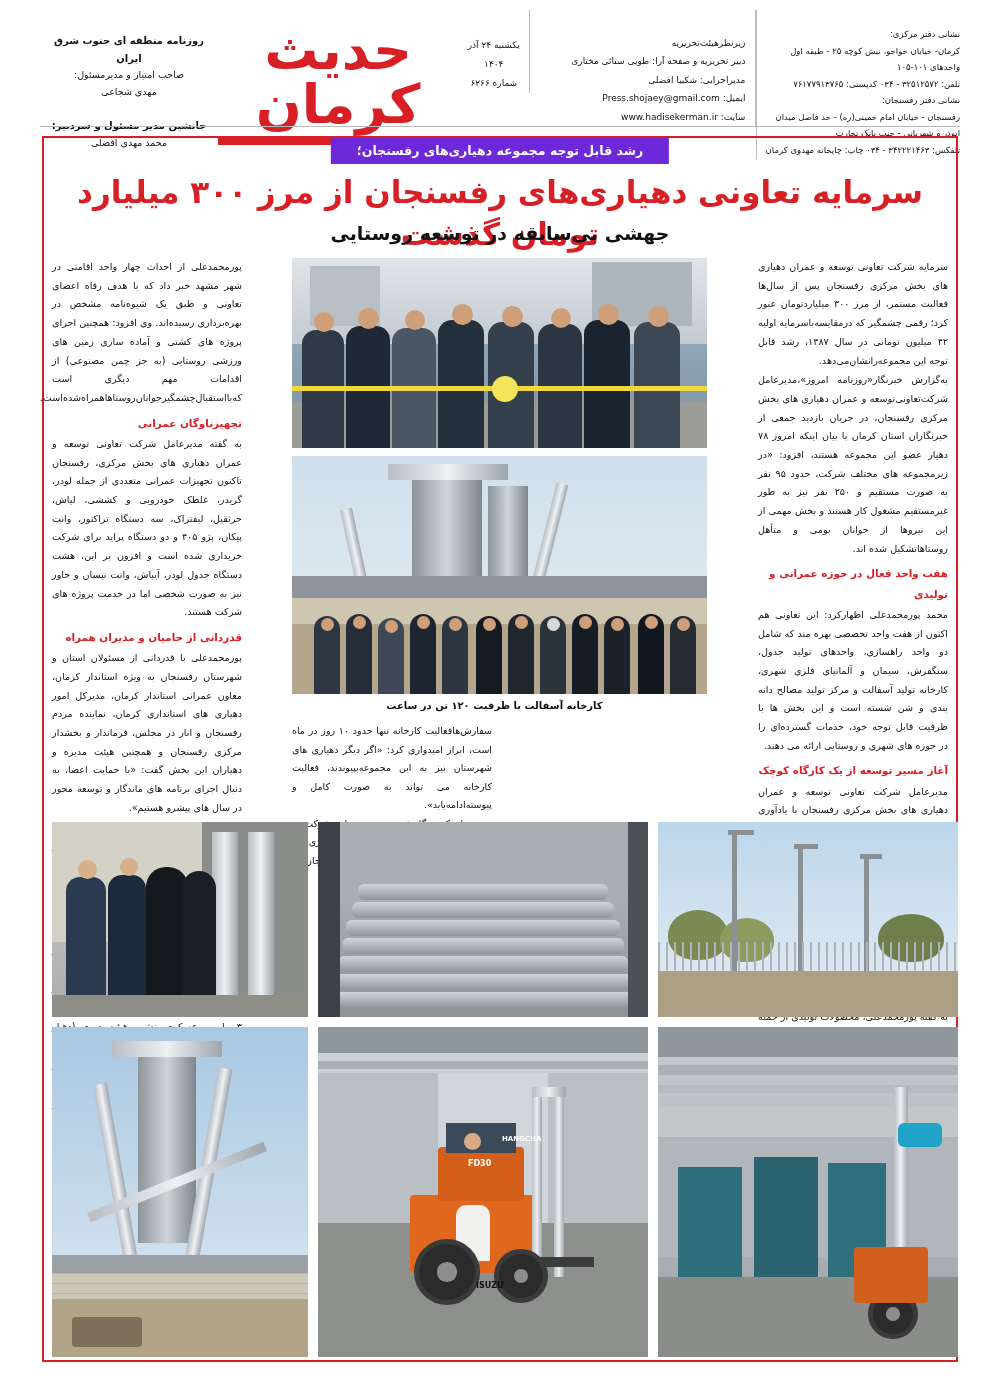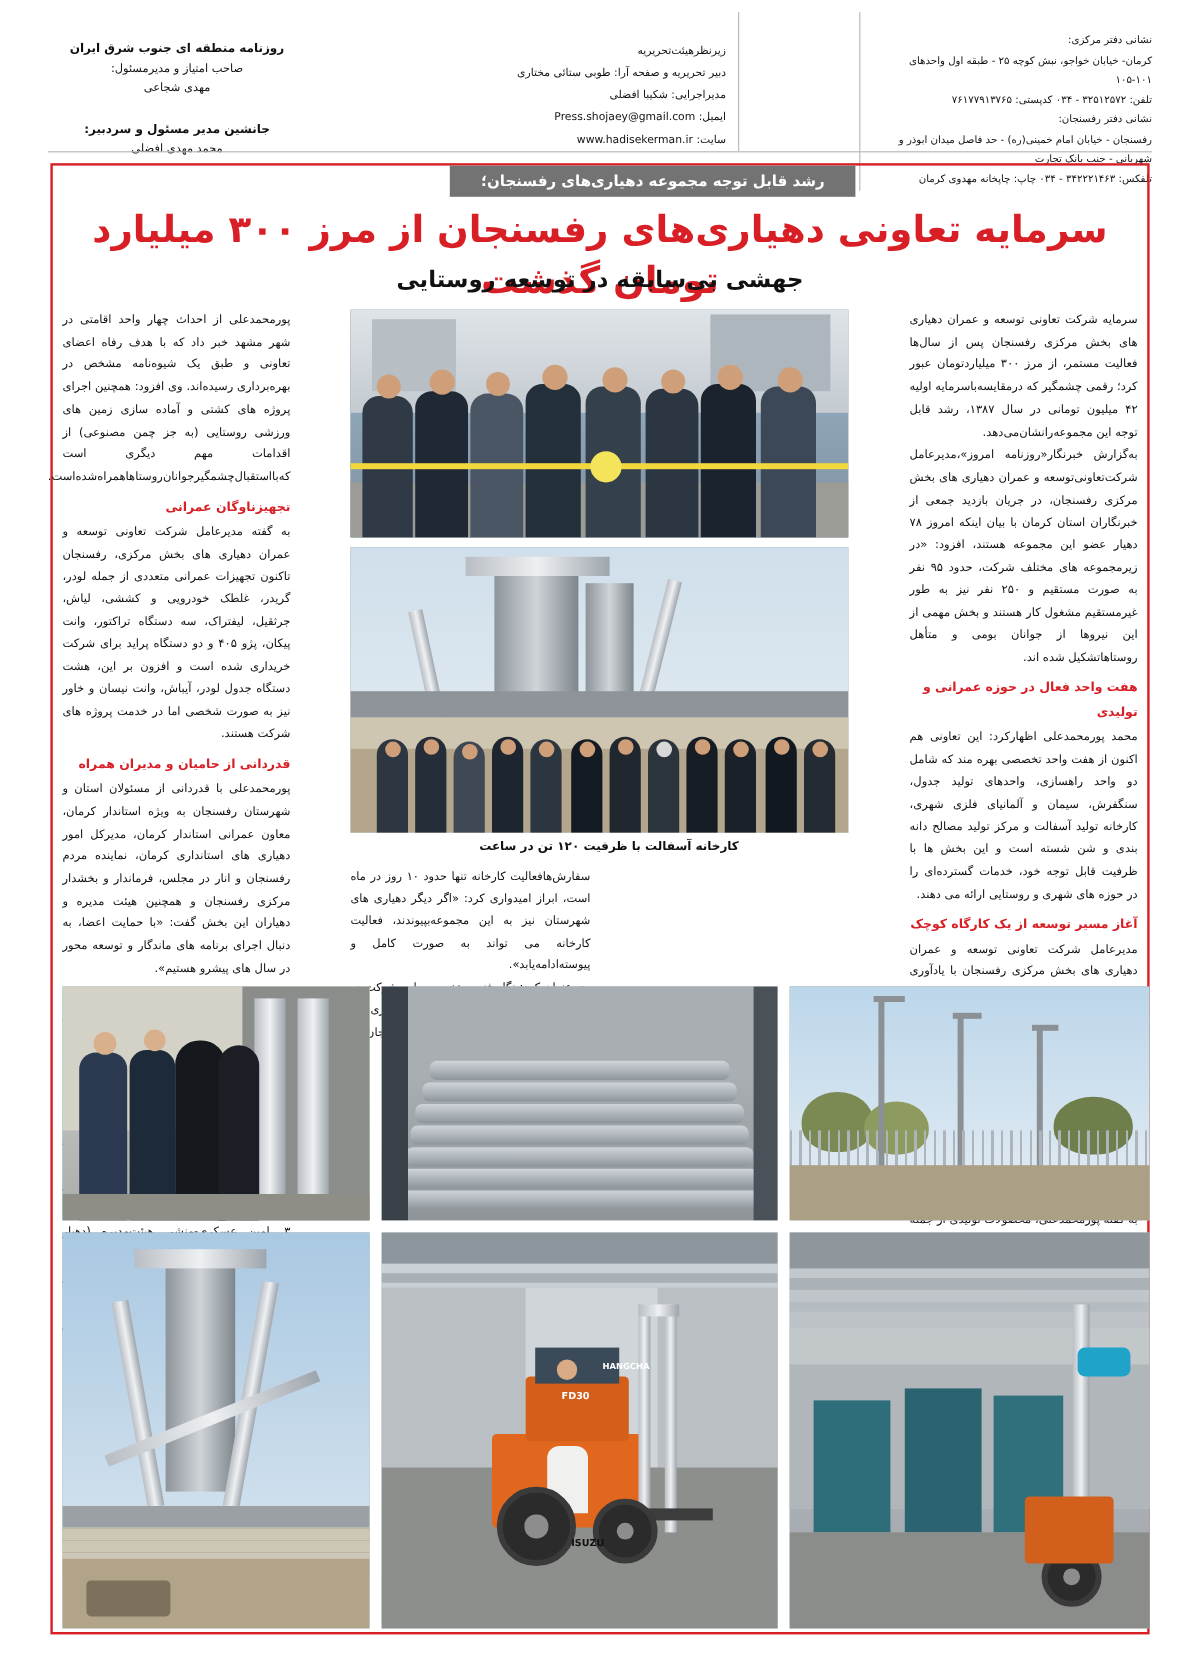--- a/index.html
+++ b/index.html
@@ -38,22 +38,22 @@
   .thin-rule{position:absolute;left:40px;top:126px;width:920px;height:1px;background:#b9b9b9;}
 
   
   .frame{
     position:absolute;left:42px;top:136px;width:916px;height:1226px;
     border:2px solid #d81f26;box-sizing:border-box;
   }
   
   .kicker{
     position:absolute;left:50%;transform:translateX(-50%);top:138px;
-    background:#737373;color:#fff;font-size:12.5px;font-weight:bold;
-    padding:5px 26px 6px 26px;white-space:nowrap;letter-spacing:0px;margin-left:44px;
+    background:#6d28d9;color:#fff;font-size:12.5px;font-weight:bold;
+    padding:5px 26px 6px 26px;white-space:nowrap;letter-spacing:0px;
   }
   .headline{
     position:absolute;left:60px;top:172px;width:880px;text-align:center;
     color:#d81f26;font-size:31px;font-weight:bold;line-height:1.35;
   }
   .subhead{
     position:absolute;left:60px;top:222px;width:880px;text-align:center;
     color:#111;font-size:19px;font-weight:bold;
   }
 
@@ -112,21 +112,29 @@
     </div>
 
     <div class="mh-meta">
       <div class="row">زیرنظرهیئت‌تحریریه</div>
       <div class="row">دبیر تحریریه و صفحه آرا: طوبی ستائی مختاری</div>
       <div class="row">مدیراجرایی: شکیبا افضلی</div>
       <div class="row">ایمیل: Press.shojaey@gmail.com</div>
       <div class="row">سایت: www.hadisekerman.ir</div>
     </div>
 
-
+    <div class="mh-issue">
+      <div>یکشنبه ۲۴ آذر ۱۴۰۴</div>
+      <div>شماره ۶۲۶۶</div>
+    </div>
+
+    <div class="logo-wrap">
+      <div class="logo">حدیث کرمان</div>
+      <div class="logo-underline"></div>
+    </div>
 
     <div class="mh-left">
       <div class="l1">روزنامه منطقه ای جنوب شرق ایران</div>
       <div>صاحب امتیاز و مدیرمسئول:</div>
       <div>مهدی شجاعی</div>
       <div class="l2">جانشین مدیر مسئول و سردبیر:</div>
       <div>محمد مهدی افضلی</div>
     </div>
   </div>
   <div class="thin-rule"></div>
@@ -219,21 +227,21 @@
     <div class="person" style="left:280px;width:26px;height:80px;background:#171d24;"></div>
     <div class="head" style="left:287px;top:160px;width:13px;height:13px;"></div>
     <div class="person" style="left:312px;width:26px;height:78px;background:#1b2128;"></div>
     <div class="head" style="left:319px;top:162px;width:13px;height:13px;"></div>
     <div class="person" style="left:346px;width:26px;height:80px;background:#121820;"></div>
     <div class="head" style="left:353px;top:160px;width:13px;height:13px;"></div>
     <div class="person" style="left:378px;width:26px;height:78px;background:#242b33;"></div>
     <div class="head" style="left:385px;top:162px;width:13px;height:13px;"></div>
   </div>
 
-  <div class="ph-cap" style="left:300px;top:700px;width:415px;">کارخانه آسفالت با ظرفیت ۱۲۰ تن در ساعت</div>
+  <div class="ph-cap" style="left:287px;top:700px;width:415px;">کارخانه آسفالت با ظرفیت ۱۲۰ تن در ساعت</div>
 
   <div class="cap-text" style="left:292px;top:722px;width:200px;">
     <span>سفارش‌ها‌فعالیت کارخانه تنها حدود ۱۰ روز در ماه است، ابراز امیدواری کرد: «اگر دیگر دهیاری های شهرستان نیز به این مجموعه‌بپیوندند، فعالیت کارخانه می تواند به صورت کامل و پیوسته‌ادامه‌یابد».</span><br>
     <span>وی عنوان کرد: نگاه فنی و تخصصی این شرکت در حوزه شن و مصالح‌ساختمانی،نقش موثری در ارتقای زیرساختهای بخش مرکزی رفسنجان با اشاره به اینکه به دلیل محدود بودن</span>
   </div>
 
   <div class="photo" style="left:52px;top:822px;width:256px;height:195px;">
     <div style="position:absolute;inset:0;background:linear-gradient(#cfd2cf,#a9aca8);"></div>
     <div class="wall" style="left:0;top:0;width:256px;height:120px;background:#d4d2c7;"></div>
     <div style="position:absolute;left:150px;top:0;width:106px;height:195px;background:#8a8d8a;"></div>

